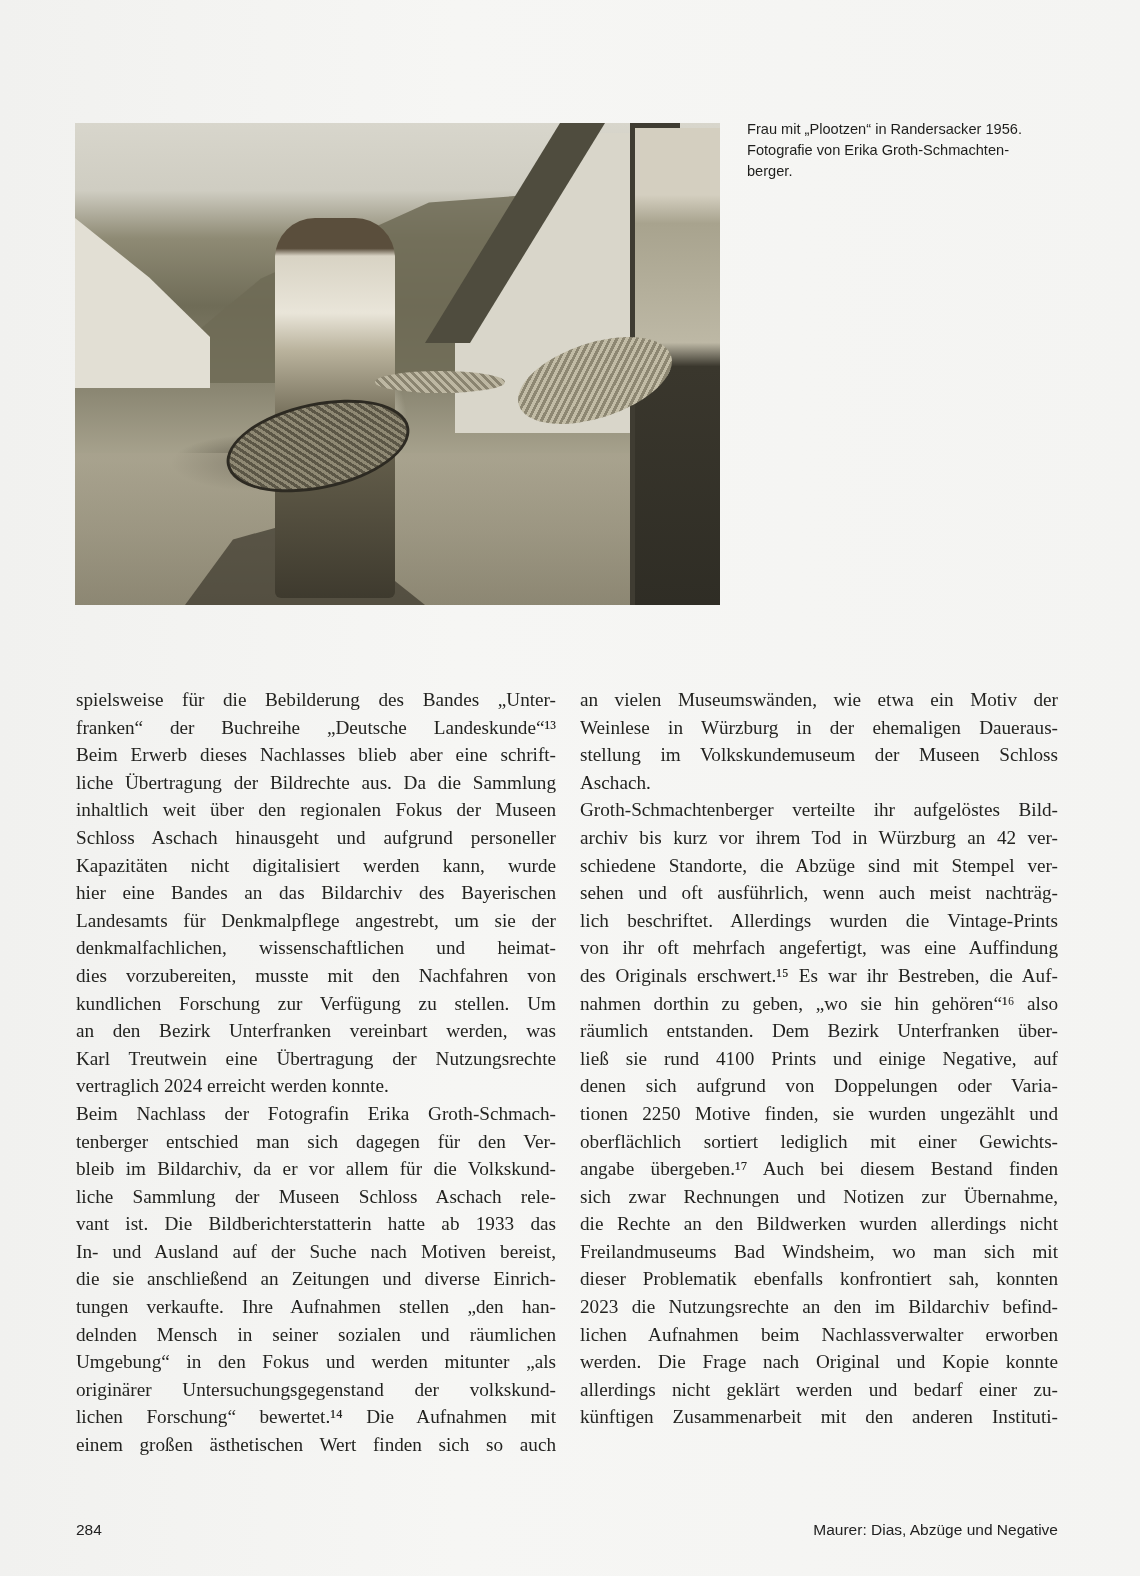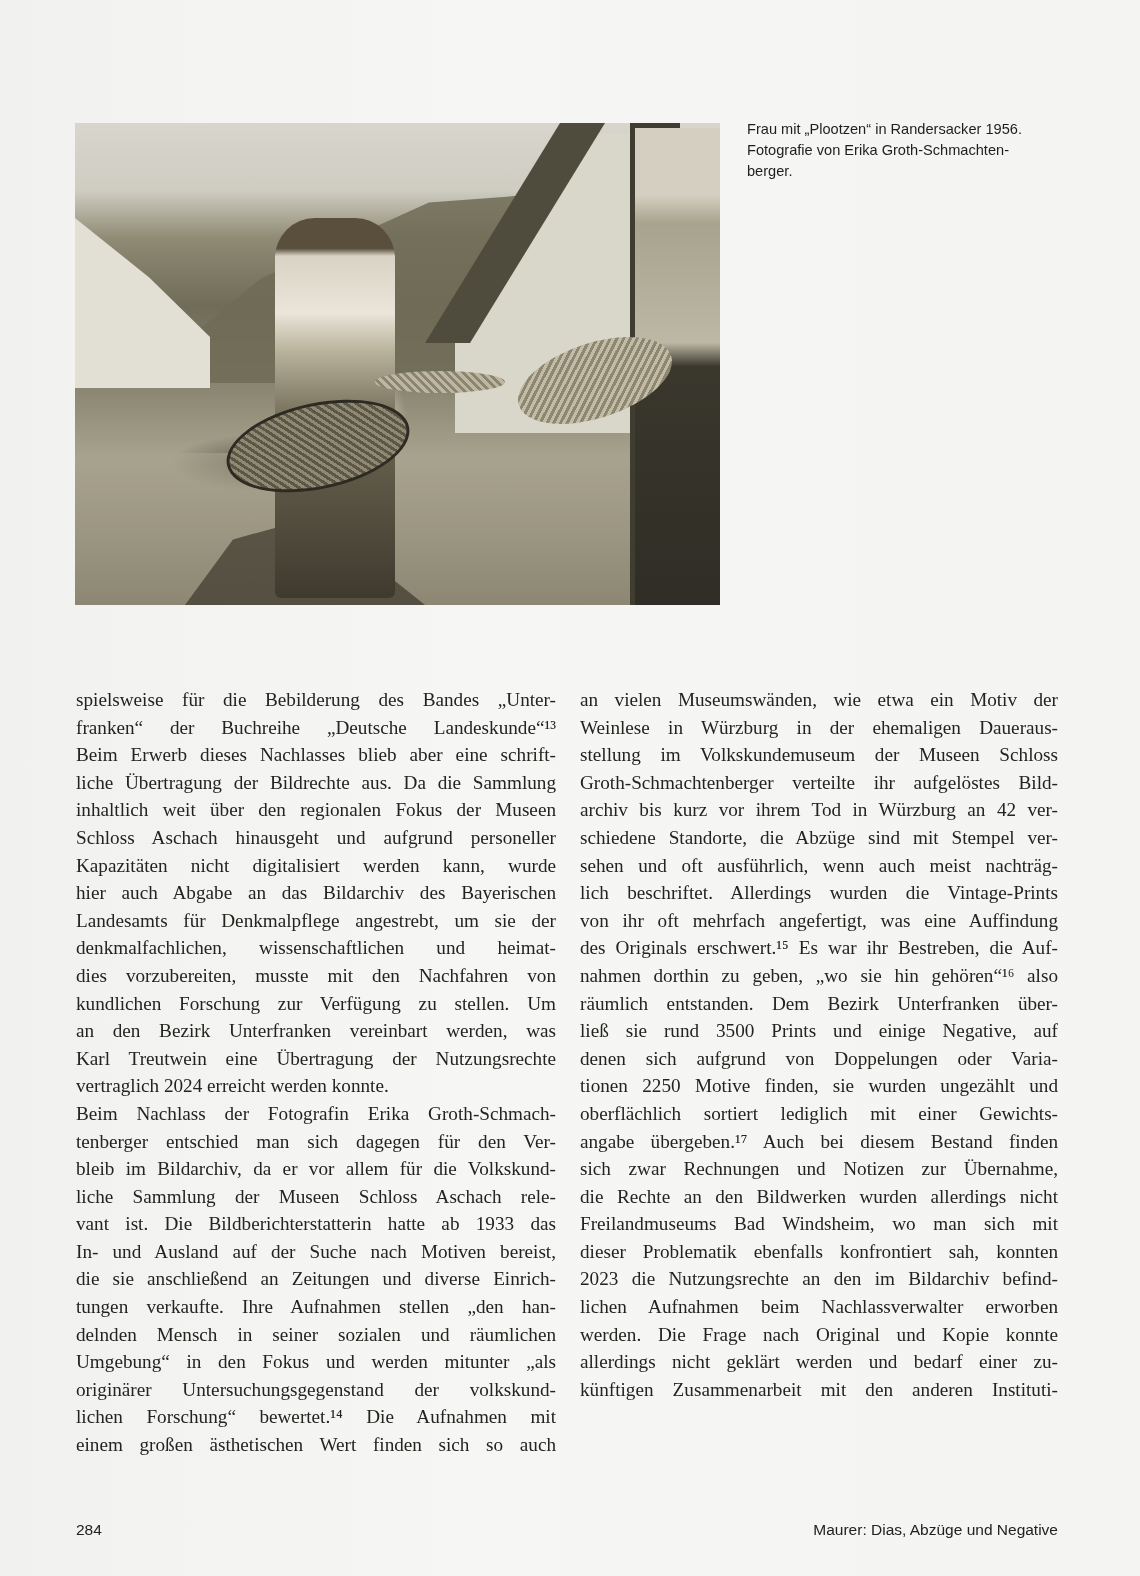--- a/index.html
+++ b/index.html
@@ -62,21 +62,21 @@
   </div>
 
   <div class="col col-left" id="col-left">
       <span class="ln">spielsweise für die Bebilderung des Bandes „Unter-</span>
       <span class="ln">franken“ der Buchreihe „Deutsche Landeskunde“¹³</span>
       <span class="ln">Beim Erwerb dieses Nachlasses blieb aber eine schrift-</span>
       <span class="ln">liche Übertragung der Bildrechte aus. Da die Sammlung</span>
       <span class="ln">inhaltlich weit über den regionalen Fokus der Museen</span>
       <span class="ln">Schloss Aschach hinausgeht und aufgrund personeller</span>
       <span class="ln">Kapazitäten nicht digitalisiert werden kann, wurde</span>
-      <span class="ln">hier auch Abgabe an das Bildarchiv des Bayerischen</span>
+      <span class="ln">hier eine Bandes an das Bildarchiv des Bayerischen</span>
       <span class="ln">Landesamts für Denkmalpflege angestrebt, um sie der</span>
       <span class="ln">denkmalfachlichen, wissenschaftlichen und heimat-</span>
       <span class="ln">dies vorzubereiten, musste mit den Nachfahren von</span>
       <span class="ln">kundlichen Forschung zur Verfügung zu stellen. Um</span>
       <span class="ln">an den Bezirk Unterfranken vereinbart werden, was</span>
       <span class="ln">Karl Treutwein eine Übertragung der Nutzungsrechte</span>
       <span class="ln last">vertraglich 2024 erreicht werden konnte.</span>
       <span class="ln">Beim Nachlass der Fotografin Erika Groth-Schmach-</span>
       <span class="ln">tenberger entschied man sich dagegen für den Ver-</span>
       <span class="ln">bleib im Bildarchiv, da er vor allem für die Volkskund-</span>
@@ -88,30 +88,31 @@
       <span class="ln">delnden Mensch in seiner sozialen und räumlichen</span>
       <span class="ln">Umgebung“ in den Fokus und werden mitunter „als</span>
       <span class="ln">originärer Untersuchungsgegenstand der volkskund-</span>
       <span class="ln">lichen Forschung“ bewertet.¹⁴ Die Aufnahmen mit</span>
       <span class="ln">einem großen ästhetischen Wert finden sich so auch</span>
     </div>
   <div class="col col-right" id="col-right">
       <span class="ln">an vielen Museumswänden, wie etwa ein Motiv der</span>
       <span class="ln">Weinlese in Würzburg in der ehemaligen Daueraus-</span>
       <span class="ln">stellung im Volkskundemuseum der Museen Schloss</span>
+      <span class="ln last">Aschach.</span>
       <span class="ln">Groth-Schmachtenberger verteilte ihr aufgelöstes Bild-</span>
       <span class="ln">archiv bis kurz vor ihrem Tod in Würzburg an 42 ver-</span>
       <span class="ln">schiedene Standorte, die Abzüge sind mit Stempel ver-</span>
       <span class="ln">sehen und oft ausführlich, wenn auch meist nachträg-</span>
       <span class="ln">lich beschriftet. Allerdings wurden die Vintage-Prints</span>
       <span class="ln">von ihr oft mehrfach angefertigt, was eine Auffindung</span>
       <span class="ln">des Originals erschwert.¹⁵ Es war ihr Bestreben, die Auf-</span>
       <span class="ln">nahmen dorthin zu geben, „wo sie hin gehören“¹⁶ also</span>
       <span class="ln">räumlich entstanden. Dem Bezirk Unterfranken über-</span>
-      <span class="ln">ließ sie rund 3500 Prints und einige Negative, auf</span>
+      <span class="ln">ließ sie rund 4100 Prints und einige Negative, auf</span>
       <span class="ln">denen sich aufgrund von Doppelungen oder Varia-</span>
       <span class="ln">tionen 2250 Motive finden, sie wurden ungezählt und</span>
       <span class="ln">oberflächlich sortiert lediglich mit einer Gewichts-</span>
       <span class="ln">angabe übergeben.¹⁷ Auch bei diesem Bestand finden</span>
       <span class="ln">sich zwar Rechnungen und Notizen zur Übernahme,</span>
       <span class="ln">die Rechte an den Bildwerken wurden allerdings nicht</span>
       <span class="ln">Freilandmuseums Bad Windsheim, wo man sich mit</span>
       <span class="ln">dieser Problematik ebenfalls konfrontiert sah, konnten</span>
       <span class="ln">2023 die Nutzungsrechte an den im Bildarchiv befind-</span>
       <span class="ln">lichen Aufnahmen beim Nachlassverwalter erworben</span>

